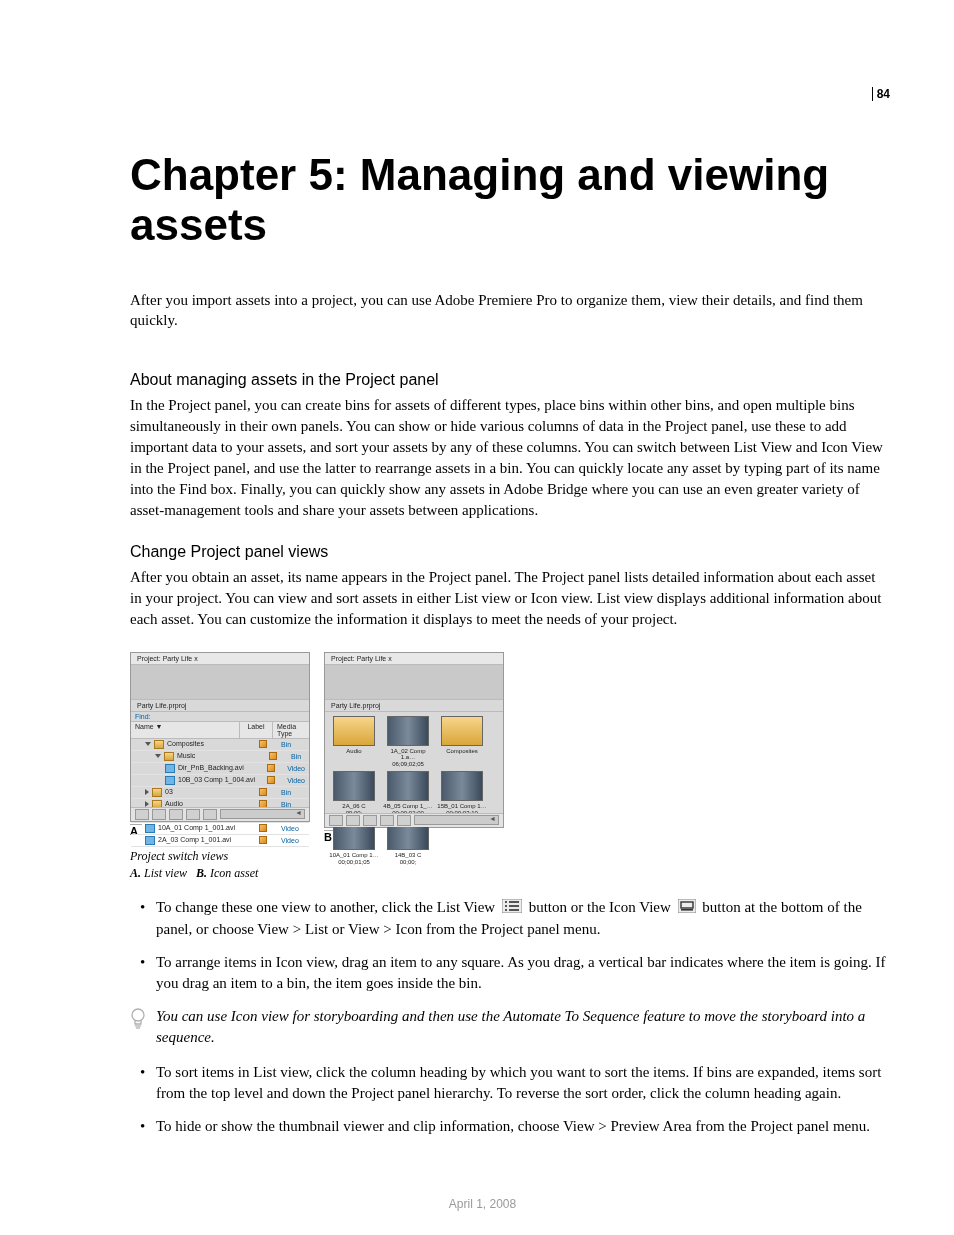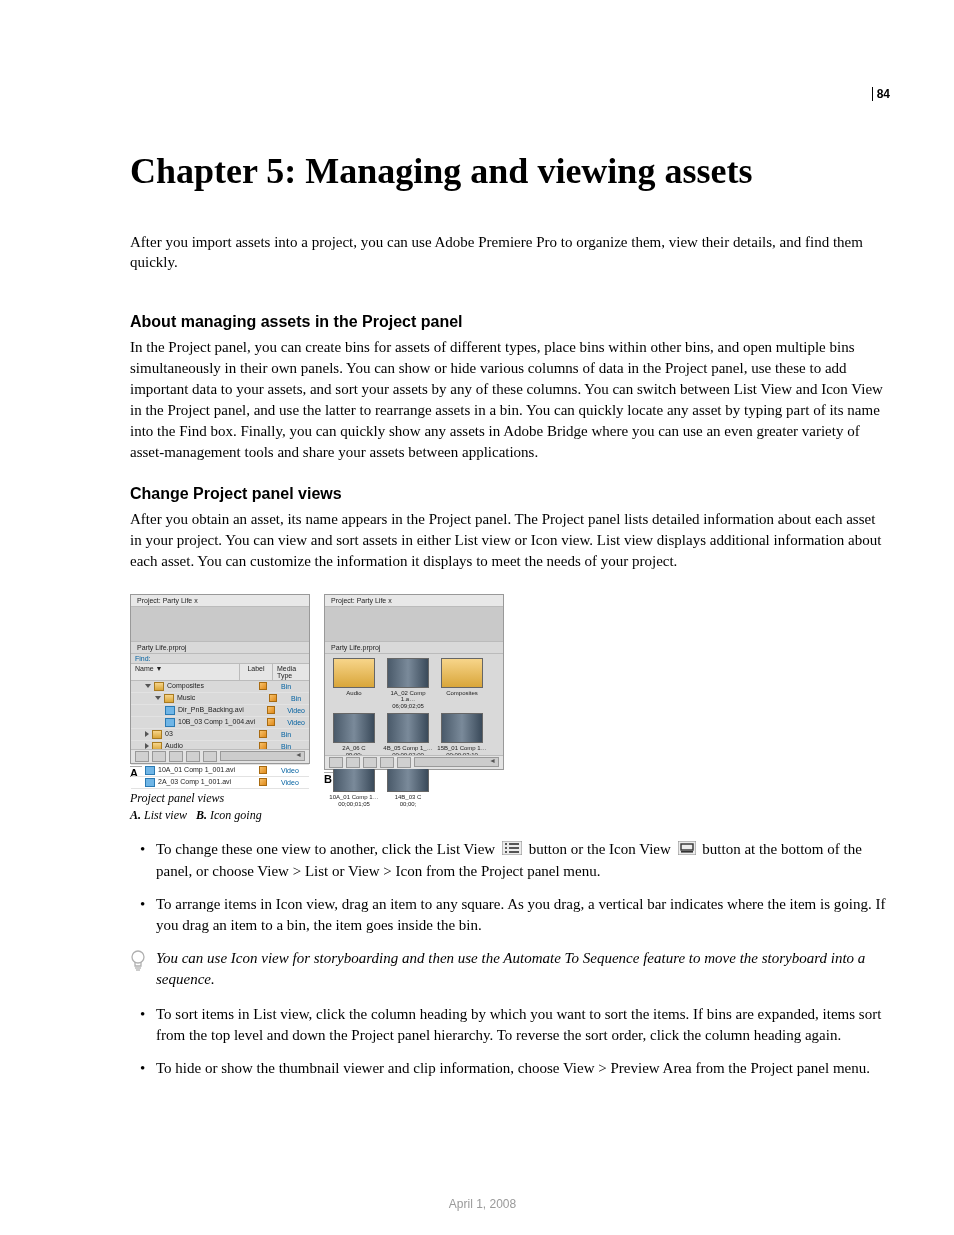--- a/index.html
+++ b/index.html
@@ -23,39 +23,39 @@
     text-align: right;
   }
   .pg-bar {
     border-left: 1px solid #000;
     padding-left: 4px;
     font-family: "Myriad Pro", Helvetica, Arial, sans-serif;
     font-weight: bold;
     font-size: 12px;
   }
   h1.chapter-title {
-    font-family: Liberation Serif, serif;
+    font-family: Liberation Sans, sans-serif;
     font-weight: bold;
-    font-size: 36px;
+    font-size: 44px;
     margin: 70px 0 40px 0;
   }
   p.intro {
     font-size: 15px;
     line-height: 1.35;
     margin: 0 0 40px 0;
   }
   h2.section {
     font-family: "Myriad Pro", Helvetica, Arial, sans-serif;
     font-weight: bold;
     font-size: 26px;
     margin: 0 0 26px 0;
   }
   h3.subsection {
     font-family: "Myriad Pro", Helvetica, Arial, sans-serif;
-    font-weight: bold;
+    font-weight: normal;
     font-size: 16px;
     margin: 0 0 6px 0;
   }
   p.body {
     font-size: 15px;
     line-height: 1.4;
     margin: 0 0 22px 0;
   }
   .figure-row {
     display: flex;
@@ -398,27 +398,27 @@
           <div class="btn"></div>
           <div class="btn"></div>
           <div class="btn"></div>
           <div class="sc"></div>
         </div>
       </div>
       <div class="fig-marker">B</div>
     </div>
   </div>
 
-  <div class="caption">Project panel views</div>
+  <div class="caption">Project switch views</div>
   <div class="caption-key">
     <span class="k">A.</span>
     <span class="v">List view</span>
     &nbsp;
     <span class="k">B.</span>
-    <span class="v">Icon going</span>
+    <span class="v">Icon asset</span>
   </div>
 
   <ul class="bullets">
     <li>
       <span>To change these one view to another, click the List View </span>
       <span class="inline-icon">
         <svg width="20" height="14" viewBox="0 0 20 14">
           <rect x="0" y="0" width="20" height="14" fill="#ececec" stroke="#888"></rect>
           <rect x="3" y="2" width="2" height="2" fill="#555"></rect>
           <rect x="3" y="6" width="2" height="2" fill="#555"></rect>

